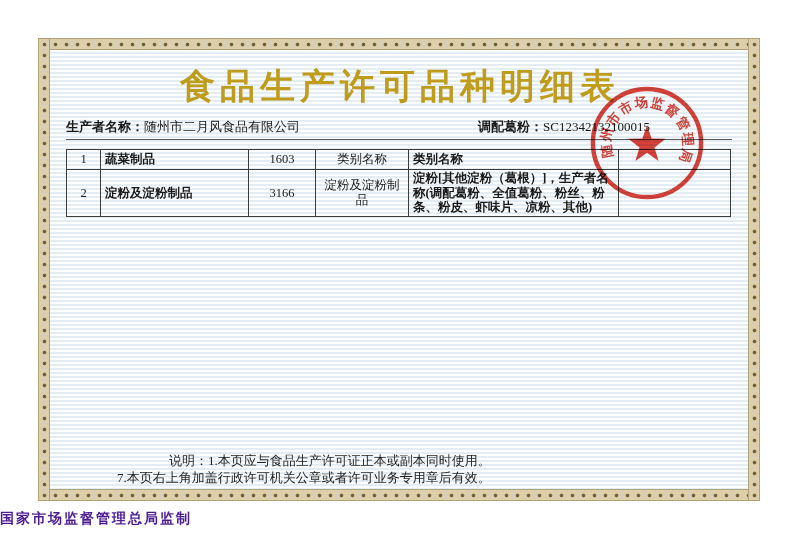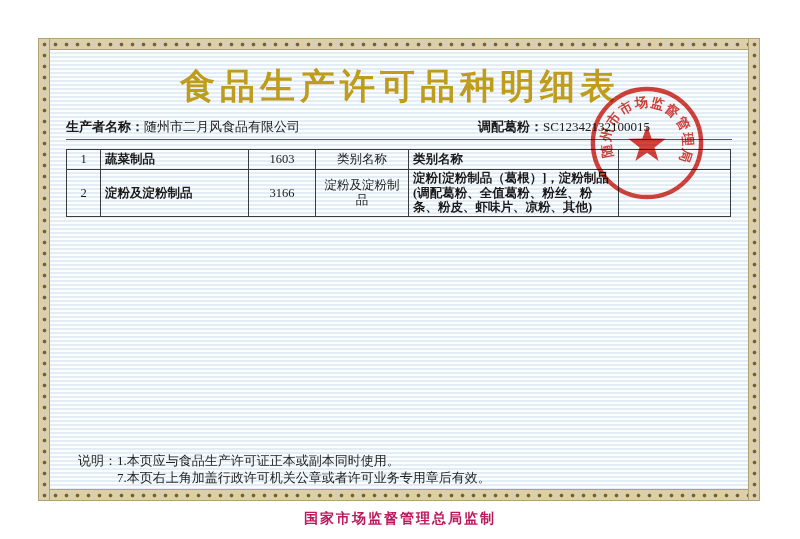--- a/index.html
+++ b/index.html
@@ -41,25 +41,25 @@
 
   table.main{position:absolute;left:66px;top:149px;border-collapse:collapse;table-layout:fixed;
     font-size:12.5px;background:transparent;}
   table.main td,table.main th{border:1px solid #3c3c3c;padding:1px 4px;overflow:hidden;}
   table.main th{font-weight:bold;font-size:13px;height:29px;}
   td.c{text-align:center;}
   td.l{text-align:left;font-weight:bold;}
   tr.r1 td{height:16px;}
   tr.r2 td{height:43px;vertical-align:middle;line-height:14.5px;}
 
-  .notes{position:absolute;left:78px;top:452px;font-size:13px;line-height:17px;color:#1e1e1e;}
+  .notes{position:absolute;left:78px;top:452px;font-size:13px;line-height:17px;color:#1e1e1e;text-align:right;}
   .notes .n2{padding-left:39px;}
 
-  .publisher{position:absolute;left:0;top:510px;width:800px;text-align:center;
-    font-size:14px;font-weight:bold;letter-spacing:2px;color:#be185d;}
+  .publisher{position:absolute;left:0;top:510px;width:800px;text-align:left;
+    font-size:14px;font-weight:bold;letter-spacing:2px;color:#4c1d95;}
 
   .stamp{position:absolute;left:588px;top:84px;width:118px;height:118px;
     opacity:.88;mix-blend-mode:multiply;pointer-events:none;}
   .stamp text{font-family:"Liberation Serif","DejaVu Serif",serif;}
 </style>
 </head>
 <body>
 
 <div class="page">
 
@@ -98,21 +98,21 @@
       <td class="c">1603</td>
       <td class="c">类别名称</td>
       <td class="l">类别名称</td>
       <td class="c"></td>
     </tr>
     <tr class="r2">
       <td class="c">2</td>
       <td class="l">淀粉及淀粉制品</td>
       <td class="c">3166</td>
       <td class="c">淀粉及淀粉制品</td>
-      <td class="l">淀粉[淀粉制品（葛根）]，淀粉制品(调配葛粉、全值葛粉、粉丝、粉条、粉皮、虾味片、凉粉、其他)</td>
+      <td class="l">淀粉[其他淀粉（葛根）]，生产者名称(调配葛粉、全值葛粉、粉丝、粉条、粉皮、虾味片、凉粉、其他)</td>
       <td class="c"></td>
     </tr>
   </tbody>
     </table>
 
   <div class="notes">
     <div class="n1">说明：1.本页应与食品生产许可证正本或副本同时使用。</div>
     <div class="n2">7.本页右上角加盖行政许可机关公章或者许可业务专用章后有效。</div>
   </div>
 

